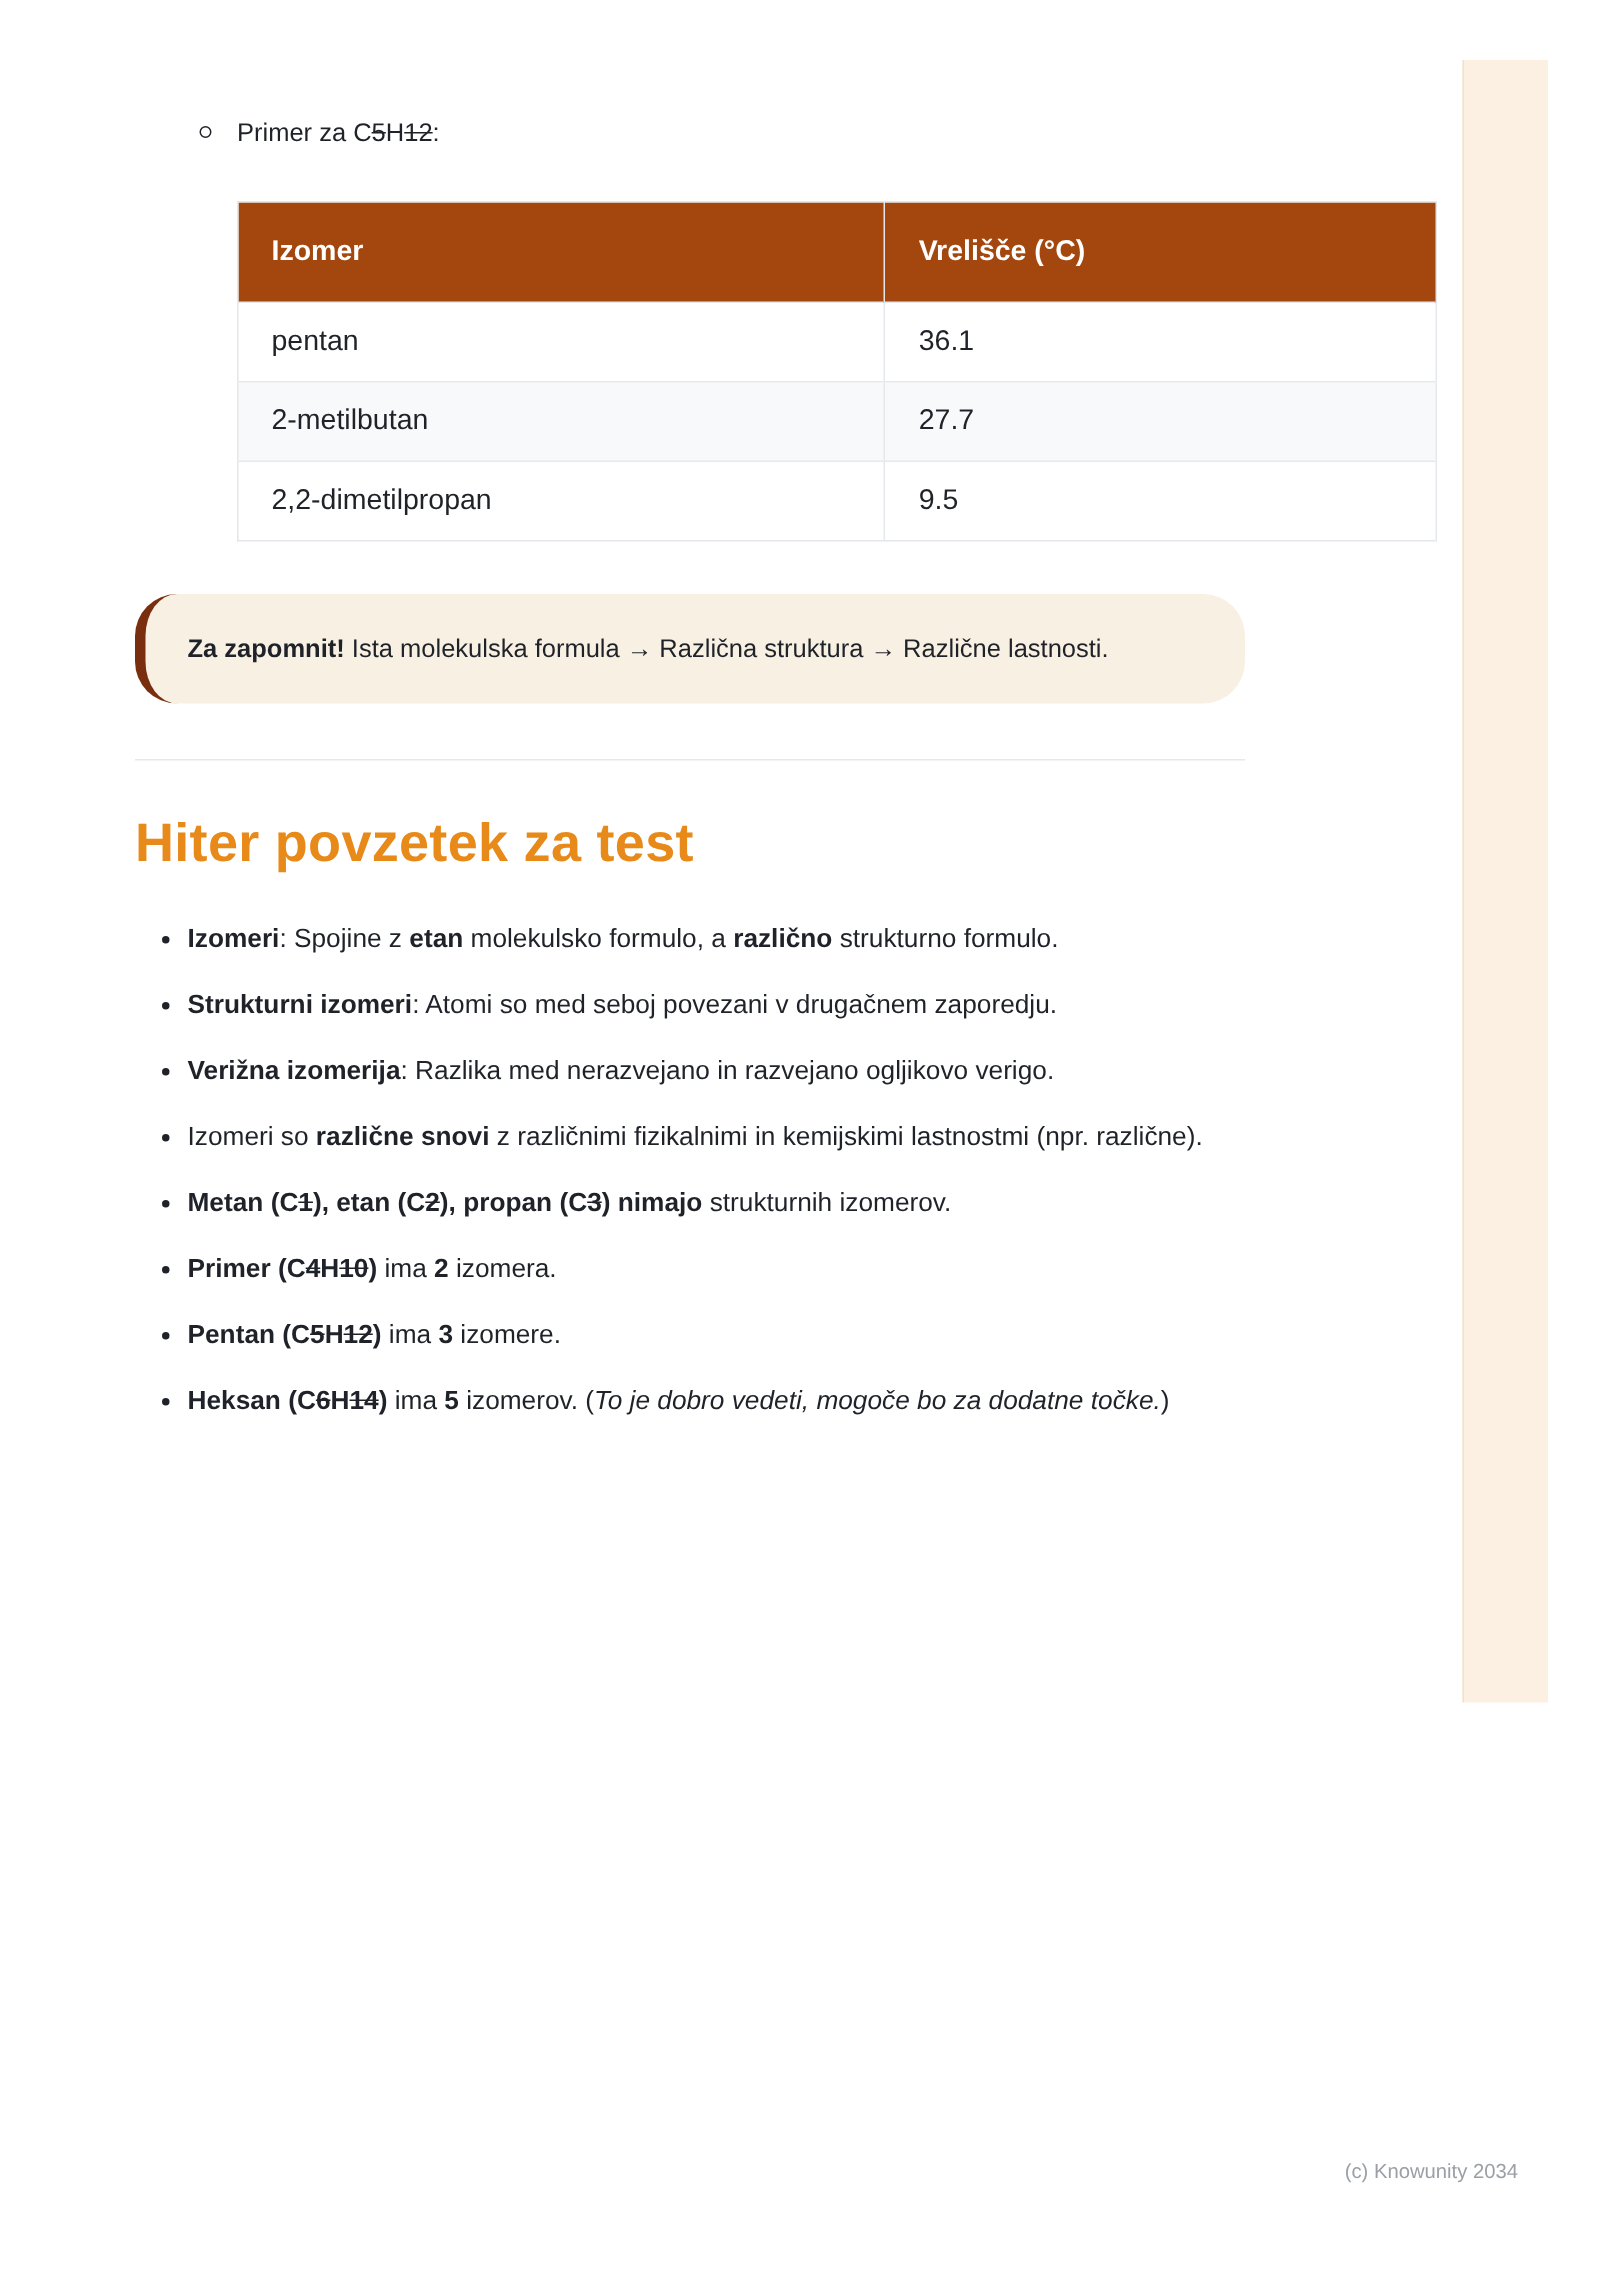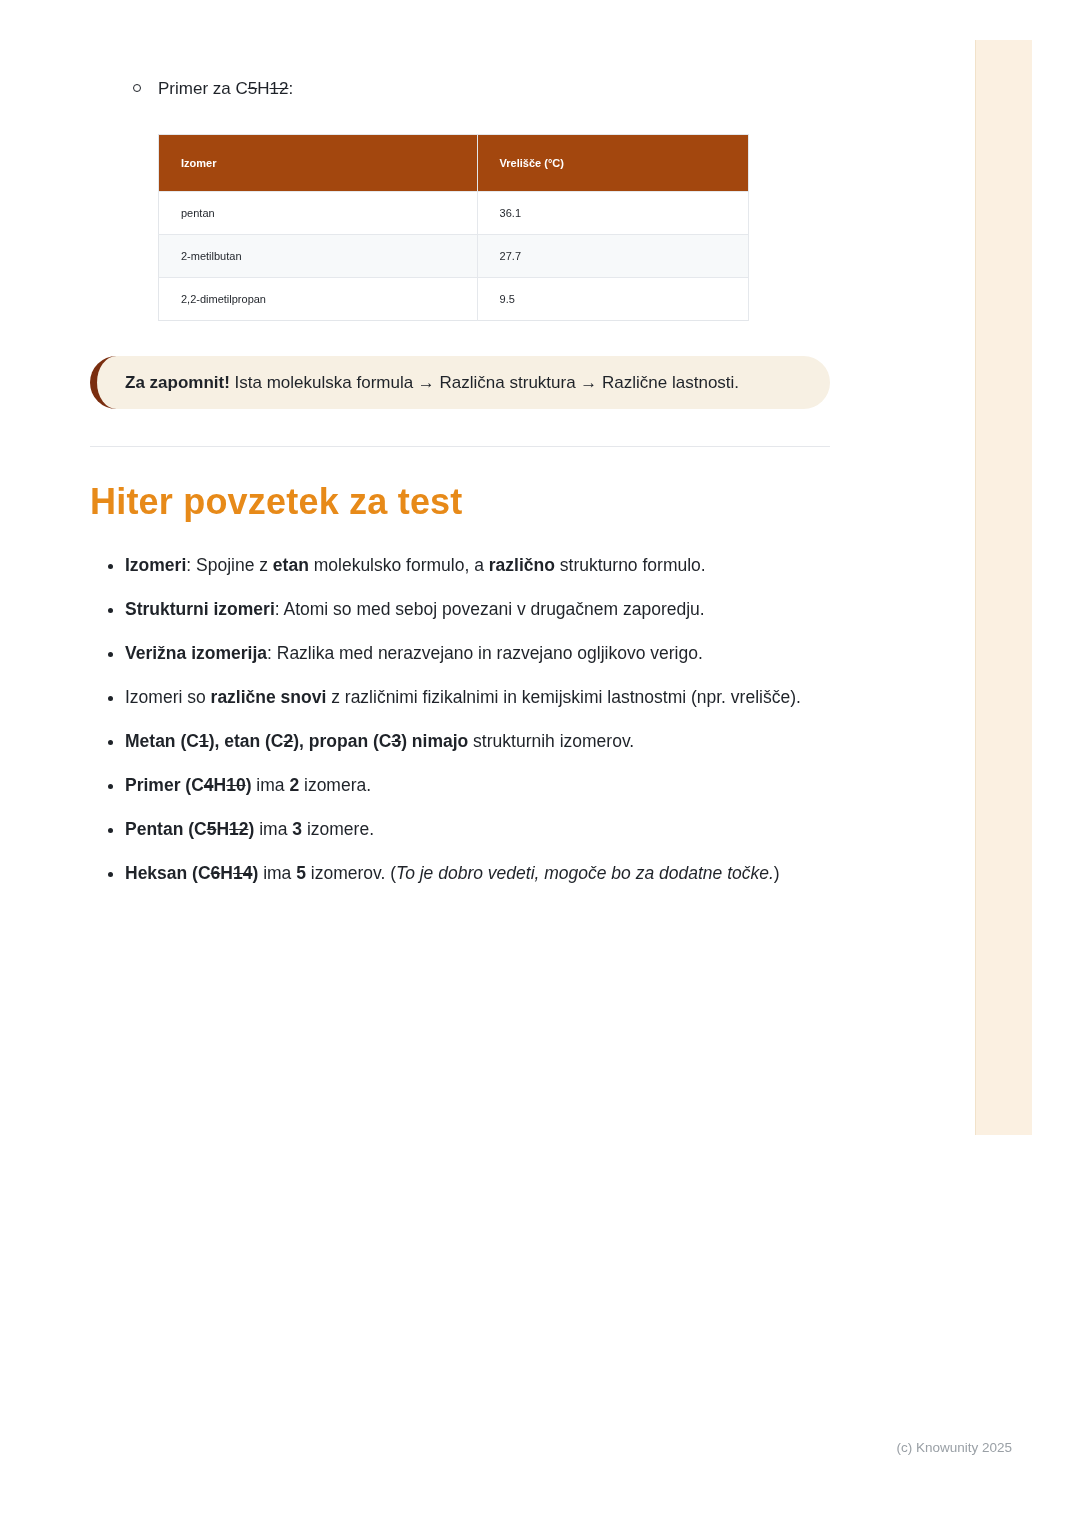--- a/index.html
+++ b/index.html
@@ -45,23 +45,23 @@
     width: 8px;
     height: 8px;
     border: 1.6px solid #1f2329;
     border-radius: 50%;
     display: inline-block;
   }
 
   
   table.isomer {
     margin: 32px 0 0 68px;
-    width: 591px;
+    width: 800px;
     border-collapse: collapse;
-    font-size: 11px;
+    font-size: 19px;
     border: 1px solid #e3e6ea;
   }
   table.isomer th {
     background: var(--table-header-bg, #a3470e);
     color: var(--table-header-color, #ffffff);
     text-align: left;
     font-weight: 600;
     padding: 22px 22px;
     border-right: 1px solid #e3e6ea;
   }
@@ -73,21 +73,21 @@
   }
   table.isomer th:first-child,
   table.isomer td:first-child { width: 54%; }
   table.isomer tbody tr:nth-child(2) { background: #f7f9fa; }
 
   
   .callout {
     margin-top: 35px;
     background: var(--callout-bg, #f7f0e3);
     border-left: 7px solid var(--callout-border, #7a2e10);
-    padding: 10px 28px;
+    padding: 20px 28px;
     font-size: 17px;
     line-height: 33px;
     width: 740px;
     border-radius: 28px;
   }
 
   hr.section-divider {
     border: none;
     border-top: 1px solid #e5e7eb;
     margin-top: 37px;
@@ -167,24 +167,24 @@
     </div>
 
     <hr class="section-divider">
 
     <h1 class="section-heading">Hiter povzetek za test</h1>
 
     <ul class="summary-list">
         <li><span class="b">Izomeri</span><span>: Spojine z </span><span class="b">etan</span><span> molekulsko formulo, a </span><span class="b">različno</span><span> strukturno formulo.</span></li>
         <li><span class="b">Strukturni izomeri</span><span>: Atomi so med seboj povezani v drugačnem zaporedju.</span></li>
         <li><span class="b">Verižna izomerija</span><span>: Razlika med nerazvejano in razvejano ogljikovo verigo.</span></li>
-        <li><span>Izomeri so </span><span class="b">različne snovi</span><span> z različnimi fizikalnimi in kemijskimi lastnostmi (npr. vrelišče).</span></li>
+        <li><span>Izomeri so </span><span class="b">različne snovi</span><span> z različnimi fizikalnimi in kemijskimi lastnostmi (npr. različne).</span></li>
         <li><span class="b">Metan (C</span><span class="b strike">1</span><span class="b">), etan (C</span><span class="b strike">2</span><span class="b">), propan (C</span><span class="b strike">3</span><span class="b">) nimajo</span><span> strukturnih izomerov.</span></li>
         <li><span class="b">Primer (C</span><span class="b strike">4</span><span class="b">H</span><span class="b strike">10</span><span class="b">)</span><span> ima </span><span class="b">2</span><span> izomera.</span></li>
         <li><span class="b">Pentan (C</span><span class="b strike">5</span><span class="b">H</span><span class="b strike">12</span><span class="b">)</span><span> ima </span><span class="b">3</span><span> izomere.</span></li>
         <li><span class="b">Heksan (C</span><span class="b strike">6</span><span class="b">H</span><span class="b strike">14</span><span class="b">)</span><span> ima </span><span class="b">5</span><span> izomerov. (</span><span class="i">To je dobro vedeti, mogoče bo za dodatne točke.</span><span>)</span></li>
       </ul>
 
   </div>
 
-  <div class="footer">(c) Knowunity 2025</div>
+  <div class="footer">(c) Knowunity 2034</div>
 
 </div>
 
 </body></html>

